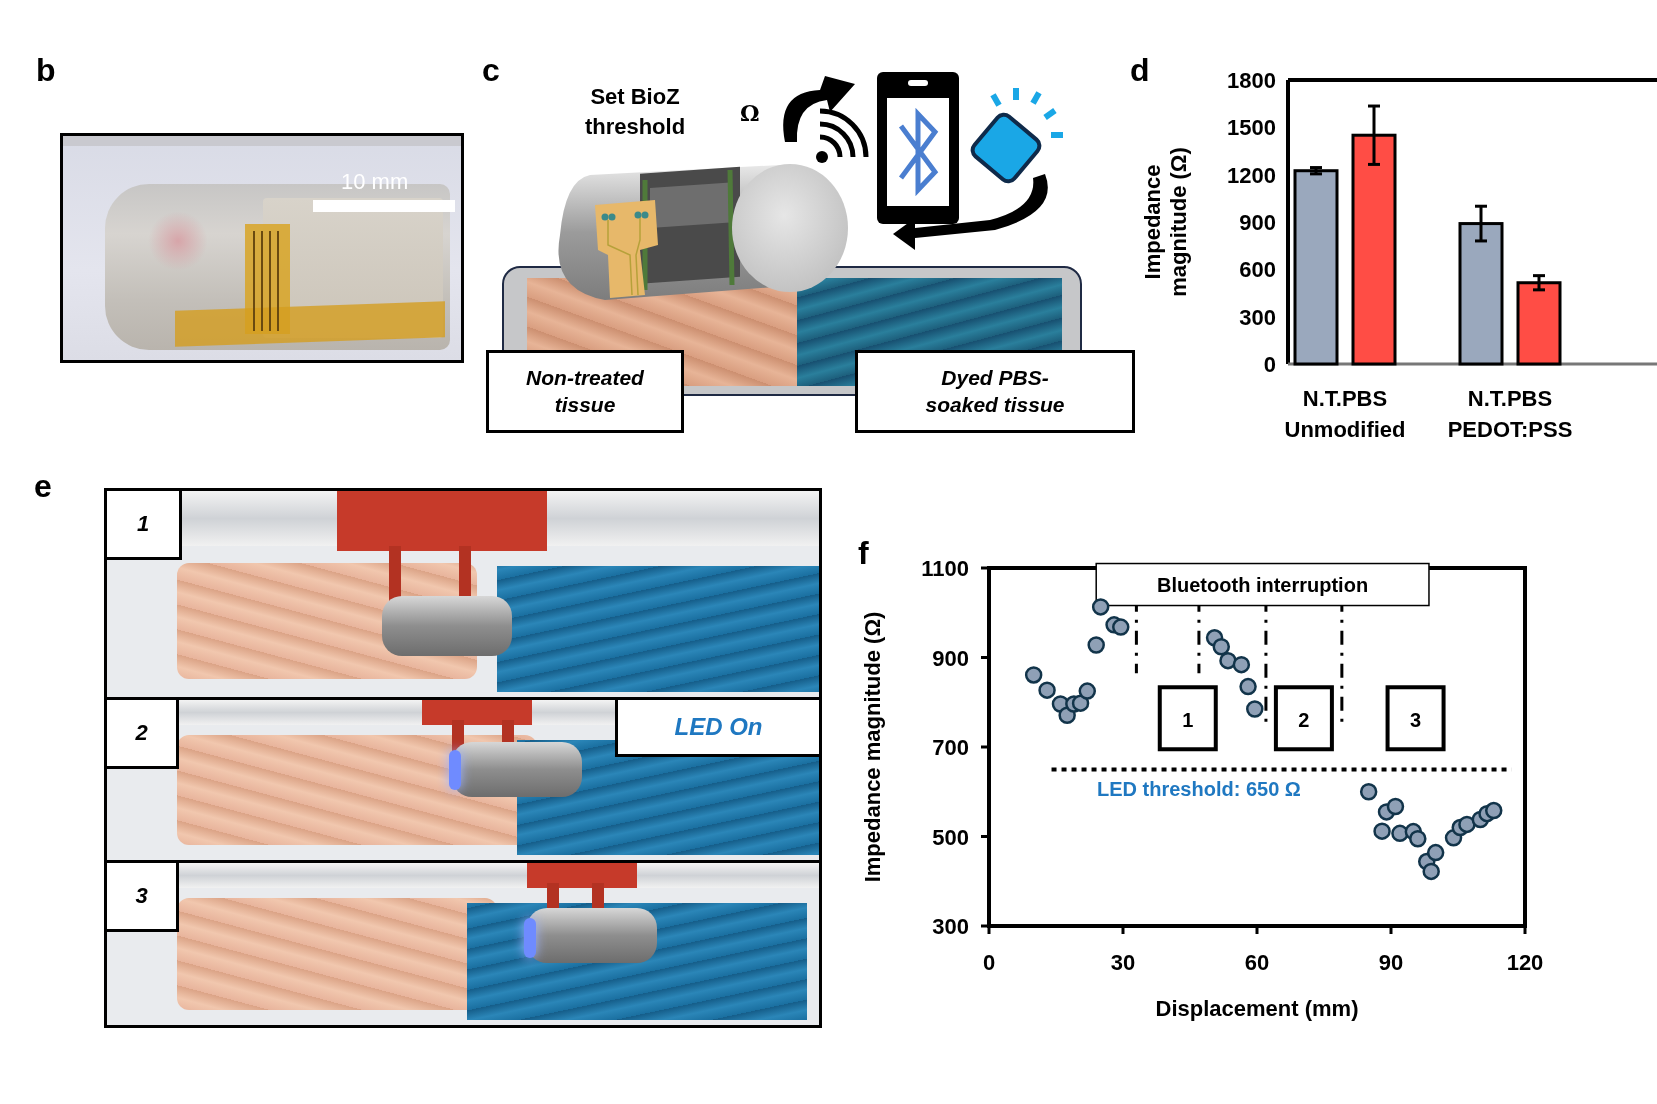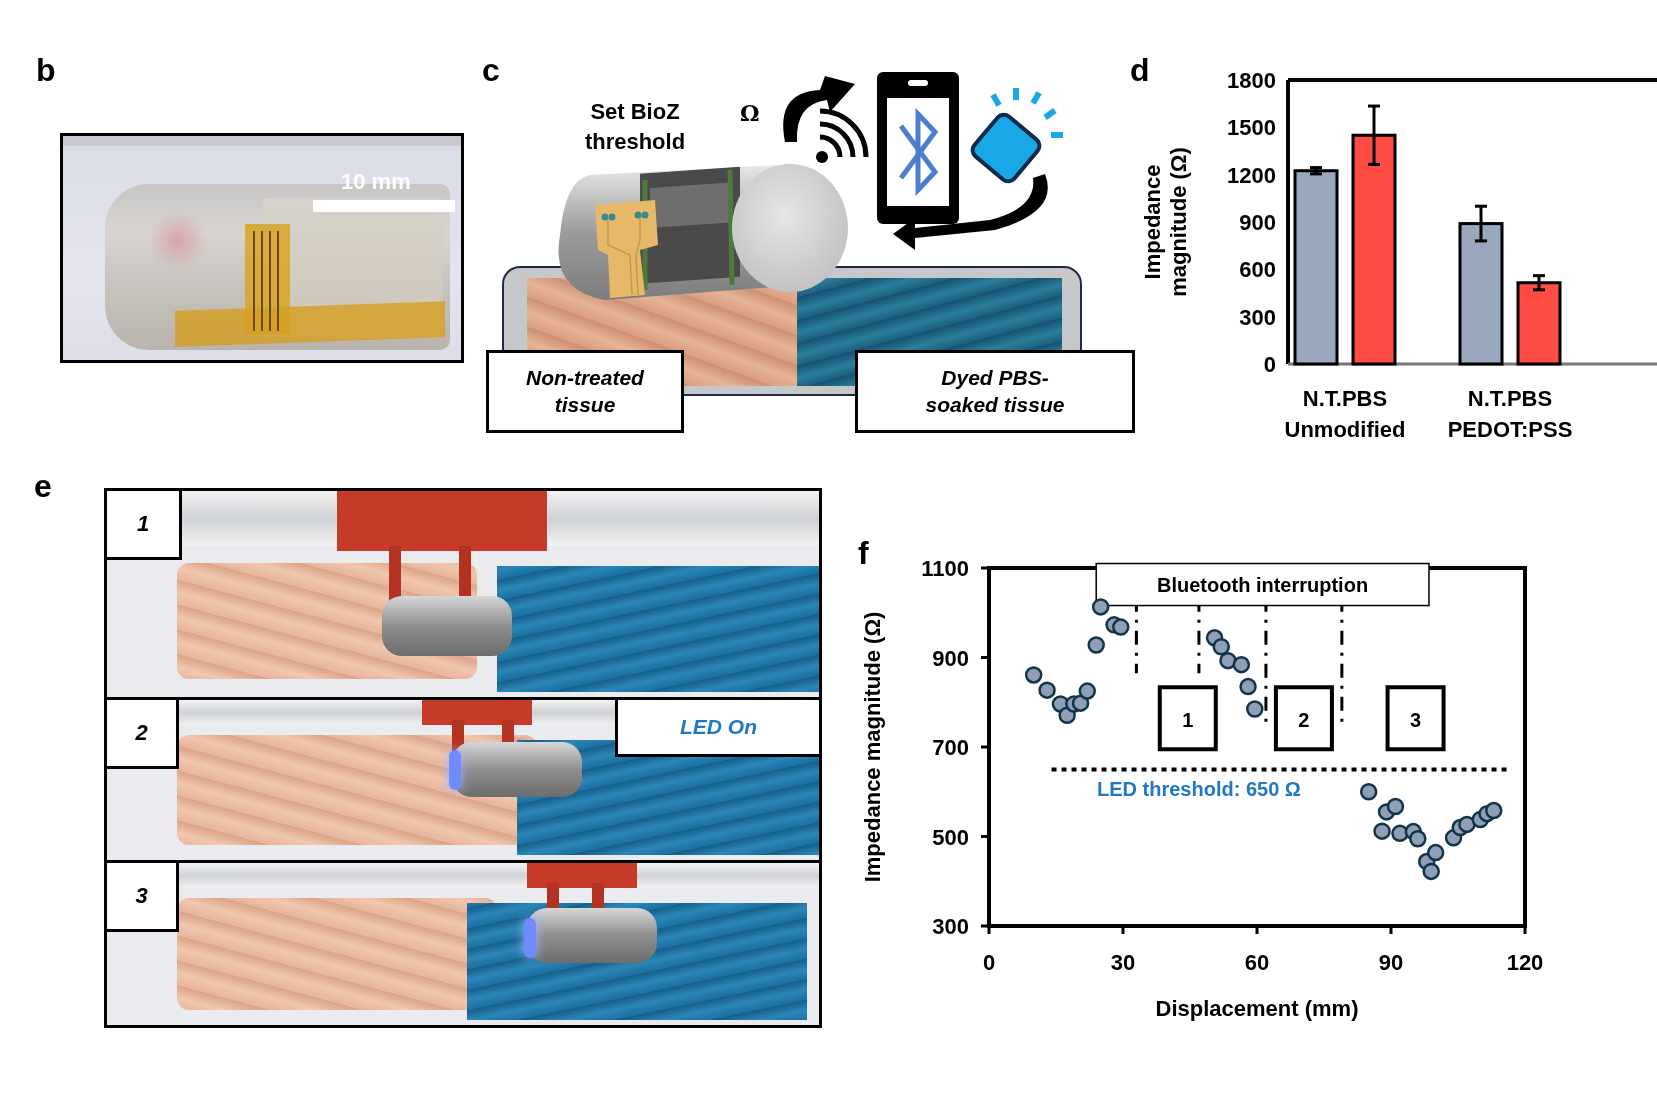--- a/index.html
+++ b/index.html
@@ -21,26 +21,26 @@
   <div class="abs" style="left:200px;top:62px;width:180px;height:140px;background:linear-gradient(180deg,#d8d3ca,#cbc4b8);border-radius:4px;"></div>
   <div class="abs" style="left:85px;top:75px;width:60px;height:60px;background:radial-gradient(circle,#d7a5a9 0%,rgba(0,0,0,0) 70%);"></div>
 
   <div class="abs" style="left:182px;top:88px;width:45px;height:110px;background:#d8a526;opacity:.85;"></div>
   <div class="abs" style="left:112px;top:170px;width:270px;height:36px;background:#d49d1f;opacity:.8;transform:skewY(-2deg);"></div>
   <div class="abs" style="left:190px;top:95px;width:2px;height:100px;background:#6a4a10;"></div>
   <div class="abs" style="left:198px;top:95px;width:2px;height:100px;background:#6a4a10;"></div>
   <div class="abs" style="left:206px;top:95px;width:2px;height:100px;background:#6a4a10;"></div>
   <div class="abs" style="left:214px;top:95px;width:2px;height:100px;background:#6a4a10;"></div>
 
-  <div class="abs" style="left:278px;top:33px;color:#fff;font-weight:bold;font-size:22px;">10 mm</div>
+  <div class="abs" style="left:278px;top:33px;color:#fff;font-weight:normal;font-size:22px;">10 mm</div>
   <div class="abs" style="left:250px;top:64px;width:142px;height:12px;background:#fff;"></div>
 </div>
 
 <div class="panel-letter" style="left:482px;top:52px;">c</div>
-<div class="abs" style="left:570px;top:82px;width:130px;text-align:center;font-weight:bold;font-size:22px;line-height:30px;margin-top:15px;">
+<div class="abs" style="left:570px;top:82px;width:130px;text-align:center;font-weight:bold;font-size:22px;line-height:30px;">
   <div>Set BioZ</div>
   <div>threshold</div>
 </div>
 <div class="abs" style="left:740px;top:100px;font-weight:bold;font-size:22px;font-family:'DejaVu Serif', serif;">Ω</div>
 
 <div class="abs" style="left:502px;top:266px;width:580px;height:130px;border:2px solid #1f2a44;border-radius:18px;background:#c6c7c9;box-sizing:border-box;"></div>
 <div class="abs" style="left:527px;top:278px;width:270px;height:108px;background:repeating-linear-gradient(20deg,#d99e80 0px,#e7b497 14px,#cc8f70 28px);"></div>
 <div class="abs" style="left:797px;top:278px;width:265px;height:108px;background:repeating-linear-gradient(-15deg,#1d5f7c 0px,#2a7f9c 10px,#174f70 22px);"></div>
 
 <svg class="abs" style="left:550px;top:160px;" width="300" height="150" viewBox="0 0 300 150">
@@ -166,21 +166,21 @@
       <div style="position:absolute;left:0;top:0;width:100%;height:25px;background:linear-gradient(180deg,#f3f3f3,#cfd2d6,#f1f1f1);"></div>
       <div style="position:absolute;left:70px;top:35px;width:360px;height:110px;background:repeating-linear-gradient(15deg,#e8b49c 0,#f1c7ae 12px,#dba386 24px);border-radius:12px;"></div>
       <div style="position:absolute;left:410px;top:40px;width:340px;height:115px;background:repeating-linear-gradient(-12deg,#1a6fa0 0,#2b86b8 10px,#155d89 20px);"></div>
       <div style="position:absolute;left:315px;top:0;width:110px;height:25px;background:#c63a2a;"></div>
       <div style="position:absolute;left:345px;top:20px;width:12px;height:55px;background:#b33222;"></div>
       <div style="position:absolute;left:395px;top:20px;width:12px;height:55px;background:#b33222;"></div>
       <div style="position:absolute;left:345px;top:42px;width:130px;height:55px;border-radius:20px;background:linear-gradient(180deg,#d7d7d7,#8e8e8e,#6d6d6d);"></div>
       <div style="position:absolute;left:342px;top:50px;width:12px;height:40px;border-radius:6px;background:#6f8bff;box-shadow:0 0 12px #9db2ff;"></div>
     </div>
     <div class="boxlabel" style="left: 104px; top: 697px; width: 75px; height: 72px; font-size: 22px;">2</div>
-    <div class="boxlabel" style="left: 615px; top: 697px; width: 207px; height: 60px; color: rgb(31, 120, 193); font-size: 21px;">LED On</div>
+    <div class="boxlabel" style="left: 615px; top: 697px; width: 207px; height: 60px; color: rgb(31, 120, 193); font-size: 24px;">LED On</div>
     <div class="abs" style="left: 107px; top: 863px; width: 712px; height: 162px; overflow: hidden; background: rgb(233, 235, 238);">
       <div style="position:absolute;left:0;top:0;width:100%;height:25px;background:linear-gradient(180deg,#f3f3f3,#cfd2d6,#f1f1f1);"></div>
       <div style="position:absolute;left:70px;top:35px;width:320px;height:112px;background:repeating-linear-gradient(15deg,#e8b49c 0,#f1c7ae 12px,#dba386 24px);border-radius:12px;"></div>
       <div style="position:absolute;left:360px;top:40px;width:340px;height:117px;background:repeating-linear-gradient(-12deg,#1a6fa0 0,#2b86b8 10px,#155d89 20px);"></div>
       <div style="position:absolute;left:420px;top:0;width:110px;height:25px;background:#c63a2a;"></div>
       <div style="position:absolute;left:440px;top:20px;width:12px;height:55px;background:#b33222;"></div>
       <div style="position:absolute;left:485px;top:20px;width:12px;height:55px;background:#b33222;"></div>
       <div style="position:absolute;left:420px;top:45px;width:130px;height:55px;border-radius:20px;background:linear-gradient(180deg,#d7d7d7,#8e8e8e,#6d6d6d);"></div>
       <div style="position:absolute;left:417px;top:55px;width:12px;height:40px;border-radius:6px;background:#6f8bff;box-shadow:0 0 12px #9db2ff;"></div>
     </div>

